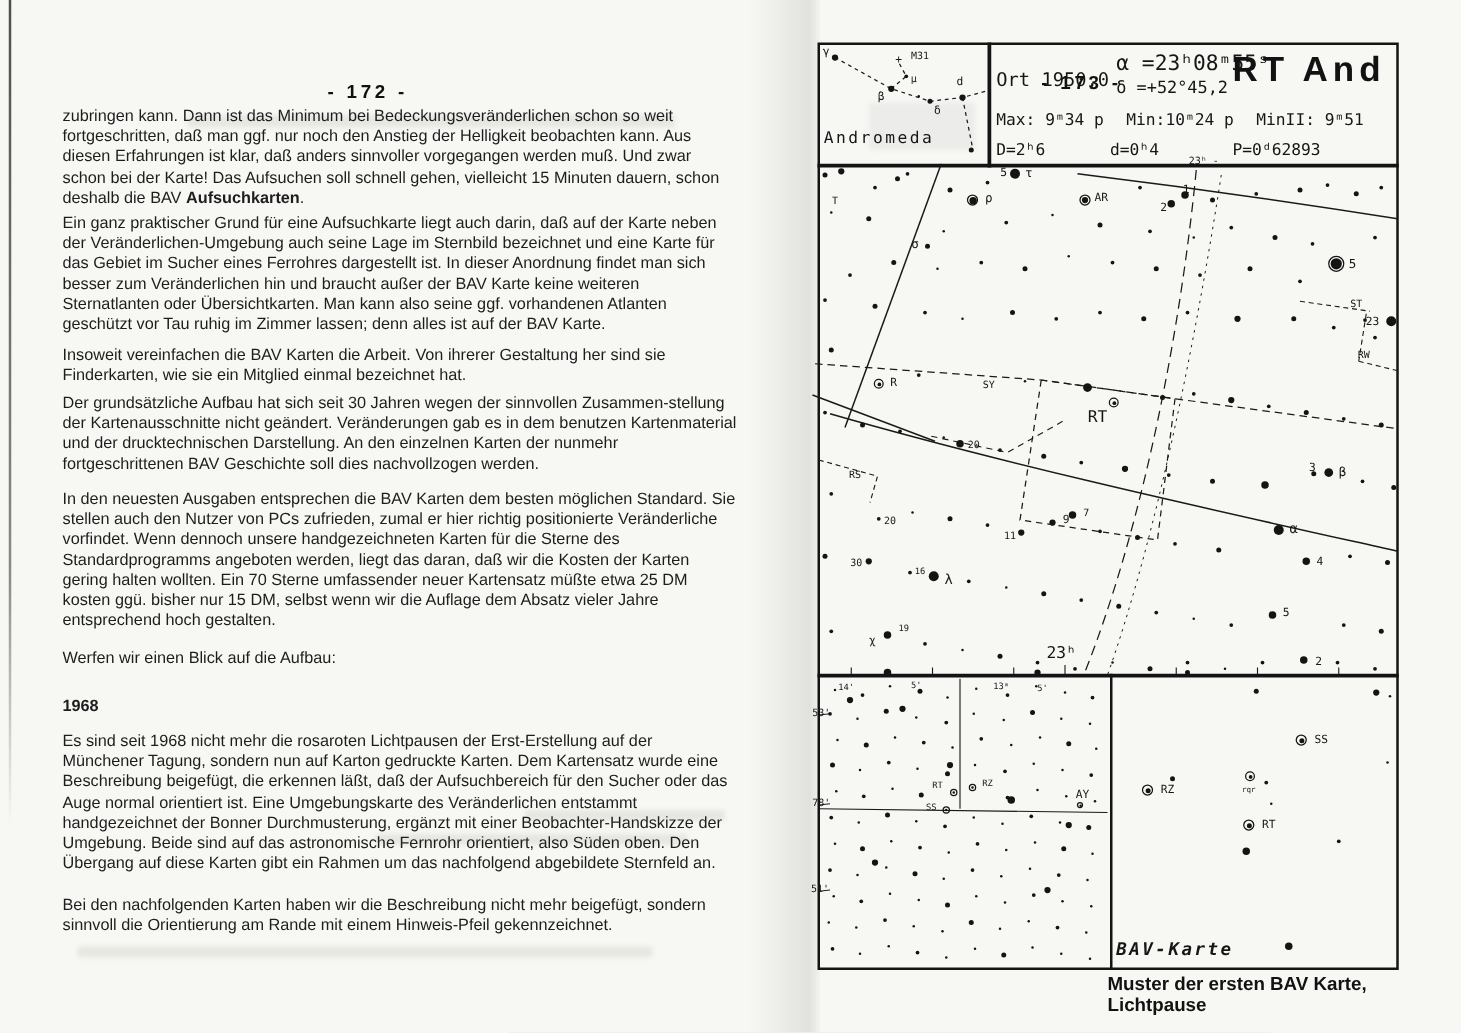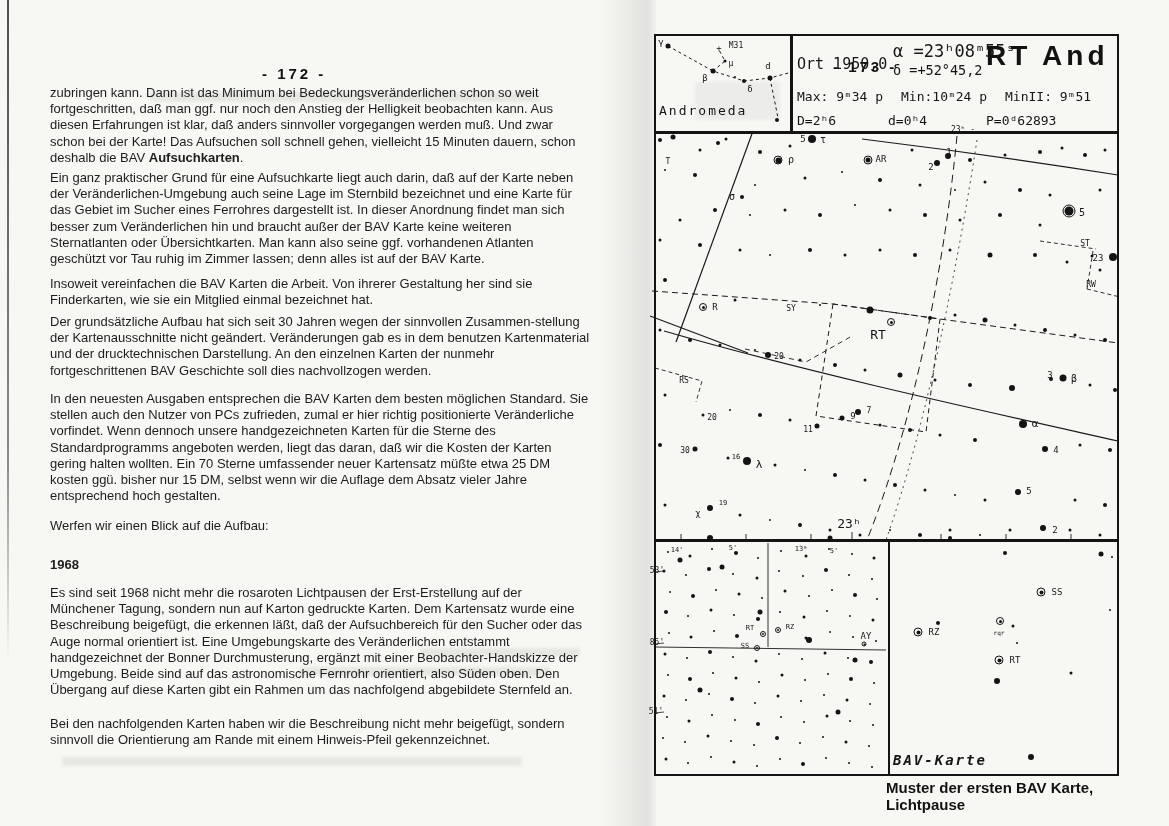--- a/index.html
+++ b/index.html
@@ -442,21 +442,21 @@
         <div class="slabel" style="left: 1056px; top: 450px; font-size: 9px;">4</div>
         <div class="slabel" style="left: 1029px; top: 491px; font-size: 9px;">5</div>
         <div class="slabel" style="left: 1055px; top: 530px; font-size: 9px;">2</div>
         <div class="slabel" style="left: 685px; top: 450px; font-size: 8px;">30</div>
         <div class="slabel" style="left: 759px; top: 464px; font-size: 11px;">λ</div>
         <div class="slabel" style="left: 736px; top: 457px; font-size: 7px;">16</div>
         <div class="slabel" style="left: 723px; top: 503px; font-size: 7px;">19</div>
         <div class="slabel" style="left: 698px; top: 513px; font-size: 9px;">χ</div>
         <div class="slabel" style="left: 849px; top: 523px; font-size: 13px;">23ʰ</div>
         <div class="slabel" style="left: 657px; top: 570px; font-size: 8px;">53'</div>
-        <div class="slabel" style="left: 657px; top: 642px; font-size: 8px;">85'</div>
+        <div class="slabel" style="left: 657px; top: 642px; font-size: 8px;">78'</div>
         <div class="slabel" style="left: 656px; top: 711px; font-size: 8px;">51'</div>
         <div class="slabel" style="left: 677px; top: 550px; font-size: 7px;">14'</div>
         <div class="slabel" style="left: 733px; top: 548px; font-size: 7px;">5'</div>
         <div class="slabel" style="left: 801px; top: 549px; font-size: 7px;">13ᵐ</div>
         <div class="slabel" style="left: 834px; top: 551px; font-size: 7px;">5'</div>
         <div class="slabel" style="left: 750px; top: 628px; font-size: 7px;">RT</div>
         <div class="slabel" style="left: 790px; top: 627px; font-size: 7px;">RZ</div>
         <div class="slabel" style="left: 745px; top: 646px; font-size: 7px;">SS</div>
         <div class="slabel" style="left: 866px; top: 636px; font-size: 9px;">AY</div>
         <div class="slabel" style="left: 1057px; top: 592px; font-size: 9px;">SS</div>

